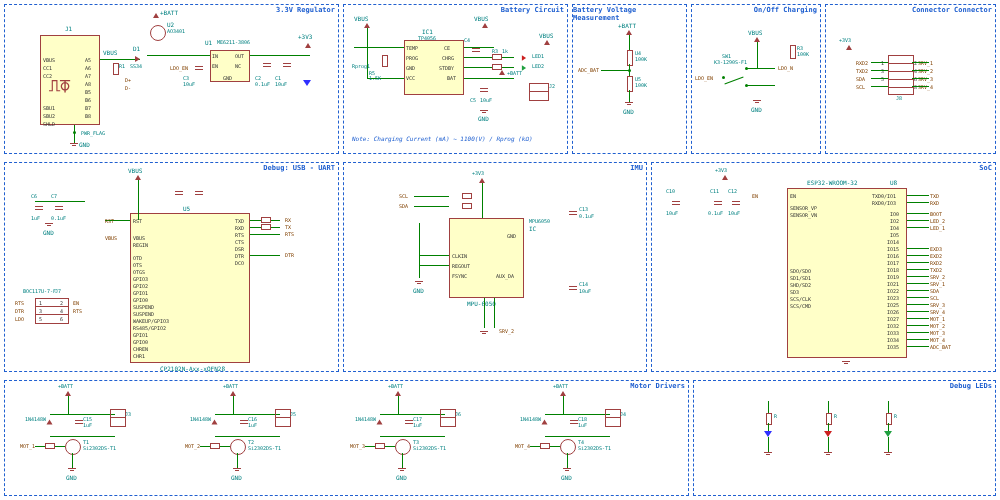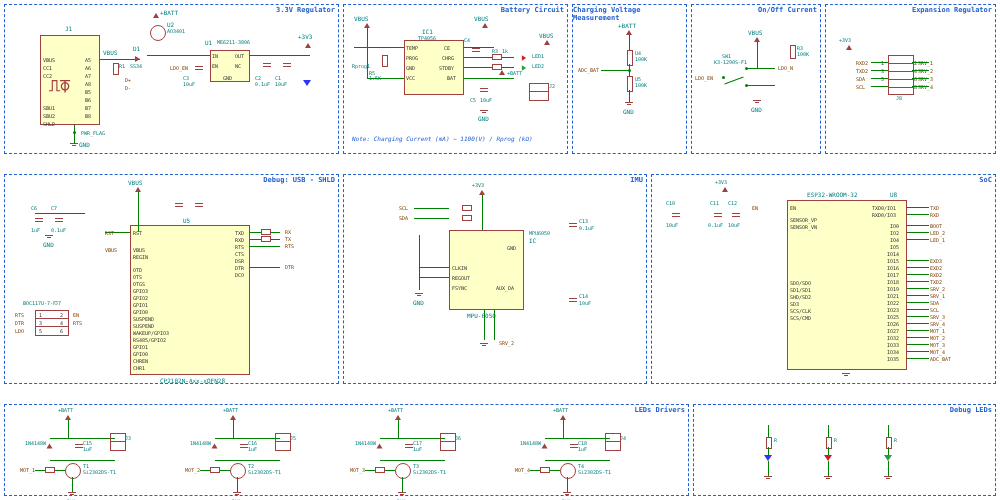--- a/index.html
+++ b/index.html
@@ -9,21 +9,21 @@
     font-family: monospace;
     font-size: 7px;
     color: #804000;
     width: 1000px;
     height: 500px;
     box-sizing: border-box;
   }
   .grid {
     display: flex;
     flex-direction: column;
-    gap: 20px;
+    gap: 8px;
     width: 100%;
     height: 100%;
   }
   .row {
     display: flex;
     gap: 4px;
   }
   .block {
     border: 1px dashed #2060d0;
     position: relative;
@@ -300,41 +300,41 @@
       <div class="header-pins" style="left:185px;top:78px;width:18px;height:16px">
         <div class="pinrow"></div>
       </div>
       <div class="label" style="left:205px;top:78px;font-size:5px">J2</div>
       <div class="gnd-sym" style="left:136px;top:105px"></div>
       <div class="gnd" style="left:134px;top:110px">GND</div>
       <div class="note" style="left:8px;top:130px">Note: Charging Current (mA) ~ 1100(V) / Rprog (kΩ)</div>
     </div>
 
     <div class="block" style="width:115px">
-      <div class="title">Charging Voltage Measurement</div>
+      <div class="title">Battery Voltage Measurement</div>
       <div class="power-arrow" style="left:53px;top:25px"></div>
       <div class="label" style="left:45px;top:17px">+BATT</div>
       <div class="wire-v" style="left:56px;top:30px;height:15px"></div>
       <div class="res" style="left:54px;top:45px;height:14px"></div>
       <div class="label" style="left:62px;top:45px;font-size:5px">U4</div>
       <div class="label" style="left:62px;top:51px;font-size:5px">100K</div>
       <div class="wire-v" style="left:56px;top:59px;height:12px"></div>
       <div class="wire-h" style="left:28px;top:65px;width:28px"></div>
       <div class="dot" style="left:55px;top:64px"></div>
       <div class="netlabel" style="left:5px;top:62px;color:#804000">ADC_BAT</div>
       <div class="res" style="left:54px;top:71px;height:14px"></div>
       <div class="label" style="left:62px;top:71px;font-size:5px">U5</div>
       <div class="label" style="left:62px;top:77px;font-size:5px">100K</div>
       <div class="wire-v" style="left:56px;top:85px;height:12px"></div>
       <div class="gnd-sym" style="left:52px;top:97px"></div>
       <div class="gnd" style="left:50px;top:103px">GND</div>
     </div>
 
     <div class="block" style="width:130px">
-      <div class="title">On/Off Current</div>
+      <div class="title">On/Off Charging</div>
       <div class="power-arrow" style="left:62px;top:32px"></div>
       <div class="label" style="left:56px;top:24px">VBUS</div>
       <div class="label" style="left:30px;top:48px;font-size:5px">SW1</div>
       <div class="label" style="left:22px;top:54px;font-size:5px">K3-1290S-F1</div>
       <div class="wire-v" style="left:65px;top:37px;height:26px"></div>
       <div class="wire-h" style="left:32px;top:75px;width:20px;transform:rotate(-20deg)"></div>
       <div class="wire-h" style="left:55px;top:63px;width:28px"></div>
       <div class="wire-h" style="left:55px;top:80px;width:28px"></div>
       <div class="dot" style="left:53px;top:62px"></div>
       <div class="dot" style="left:53px;top:79px"></div>
@@ -342,21 +342,21 @@
       <div class="netlabel" style="left:86px;top:60px">LDO_N</div>
       <div class="res" style="left:98px;top:40px;height:12px"></div>
       <div class="label" style="left:105px;top:40px;font-size:5px">R3</div>
       <div class="label" style="left:105px;top:46px;font-size:5px">100K</div>
       <div class="netlabel" style="left:3px;top:70px;color:#804000">LDO_EN</div>
       <div class="gnd-sym" style="left:61px;top:95px"></div>
       <div class="gnd" style="left:59px;top:101px">GND</div>
     </div>
 
     <div class="block" style="flex:1">
-      <div class="title">Expansion Regulator</div>
+      <div class="title">Connector Connector</div>
       <div class="header-pins" style="left:62px;top:50px;width:24px;height:38px">
         <div class="pinrow"></div>
           <div class="pinrow"></div>
           <div class="pinrow"></div>
           <div class="pinrow"></div>
       </div>
       <div class="label" style="left:70px;top:90px;font-size:5px">J8</div>
       <div class="power-arrow" style="left:20px;top:40px"></div>
       <div class="label" style="left:13px;top:32px;font-size:5px">+3V3</div>
       <div class="netlabel" style="left:30px;top:55px">RXD2</div>
@@ -381,21 +381,21 @@
       <div class="wire-h" style="left:86px;top:57px;width:17px"></div>
       <div class="wire-h" style="left:86px;top:65px;width:17px"></div>
       <div class="wire-h" style="left:86px;top:73px;width:17px"></div>
       <div class="wire-h" style="left:86px;top:81px;width:17px"></div>
     </div>
   </div>
 
   <div class="row" style="height:210px">
 
     <div class="block" style="width:335px">
-      <div class="title">Debug: USB - SHLD</div>
+      <div class="title">Debug: USB - UART</div>
       <div class="chip" style="left:125px;top:50px;width:120px;height:150px"></div>
       <div class="chip-name" style="left:155px;top:202px">CP2102N-Axx-xQFN28</div>
       <div class="label" style="left:178px;top:42px">U5</div>
 
       <div class="power-arrow" style="left:130px;top:12px"></div>
       <div class="label" style="left:123px;top:4px">VBUS</div>
       <div class="wire-v" style="left:133px;top:17px;height:40px"></div>
 
       <div class="cap" style="left:30px;top:40px"></div>
       <div class="label" style="left:26px;top:30px;font-size:5px">C6</div>
@@ -608,21 +608,21 @@
       <div class="wire-h" style="left:255px;top:176px;width:22px"></div>
       <div class="wire-h" style="left:255px;top:183px;width:22px"></div>
 
       <div class="gnd-sym" style="left:190px;top:198px"></div>
     </div>
   </div>
 
   <div class="row" style="flex:1">
 
     <div class="block" style="width:685px;position:relative">
-      <div class="title">LEDs Drivers</div>
+      <div class="title">Motor Drivers</div>
       <div id="motor-container" style="position:absolute;inset:0">
     <div class="power-arrow" style="left:60px;top:10px"></div>
     <div class="label" style="left:53px;top:2px;font-size:5px">+BATT</div>
     <div class="wire-v" style="left:63px;top:15px;height:18px"></div>
     <div class="wire-h" style="left:45px;top:33px;width:65px"></div>
     <div class="diode" style="left:42px;top:38px;transform:rotate(-90deg)"></div>
     <div class="label" style="left:20px;top:35px;font-size:5px">1N4148W</div>
     <div class="cap" style="left:70px;top:36px"></div>
     <div class="label" style="left:78px;top:35px;font-size:5px">C15</div>
     <div class="label" style="left:78px;top:41px;font-size:5px">1uF</div>

